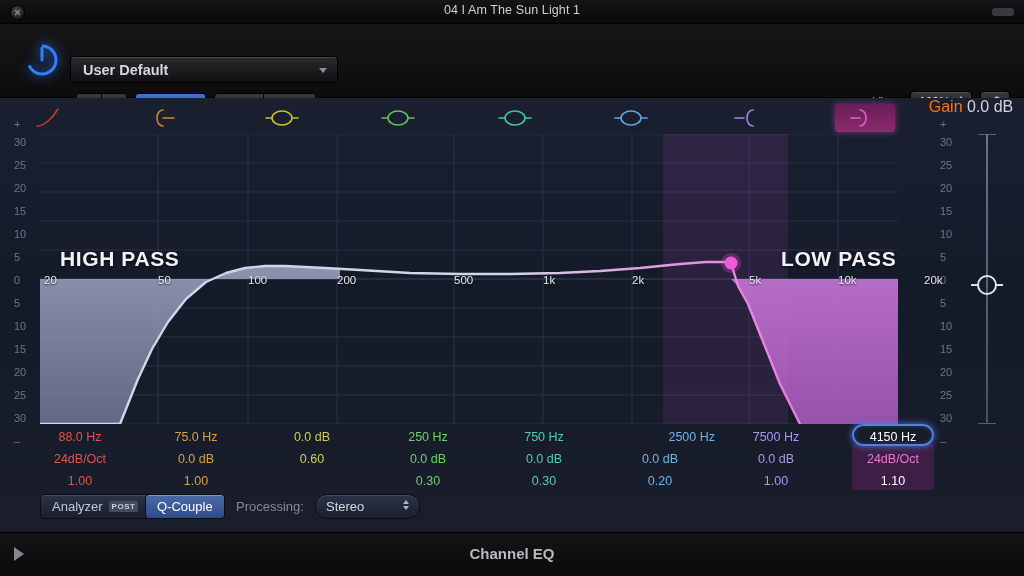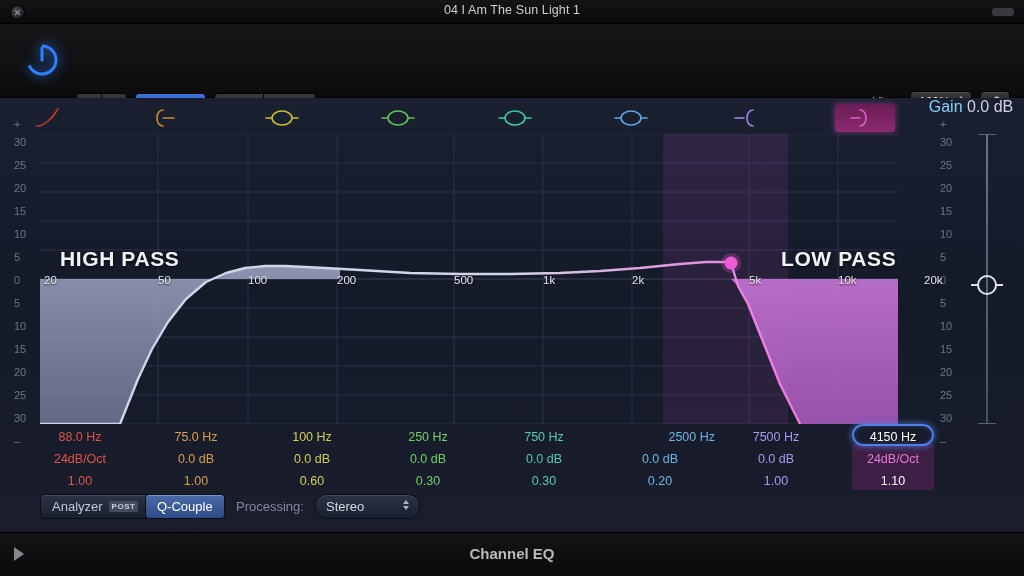--- a/index.html
+++ b/index.html
@@ -275,20 +275,24 @@
 
   <div id="header">
 
     <div id="power-btn">
       <svg width="36" height="36" viewBox="0 0 36 36">
         <circle cx="18" cy="18" r="14" fill="none" stroke="#2f7fff" stroke-width="3" stroke-dasharray="60 28" transform="rotate(-90 18 18)"></circle>
         <line x1="18" y1="6" x2="18" y2="18" stroke="#2f7fff" stroke-width="3" stroke-linecap="round"></line>
       </svg>
     </div>
 
+    <div id="preset-menu">
+      <span id="preset-label">User Default</span>
+      <span id="preset-arrow"></span>
+    </div>
 
     <div class="btnrow">
       <div class="grp">
         <div class="btn arrow">
             <span class="tri-l"></span>
           </div>
         <div class="btn arrow">
             <span class="tri-r"></span>
           </div>
       </div>
@@ -499,21 +503,20 @@
           <span class="v freq" style="color: rgb(224, 84, 74);">88.0 Hz</span>
           <span class="v" style="color: rgb(224, 84, 74);">24dB/Oct</span>
           <span class="v" style="color: rgb(224, 84, 74);">1.00</span>
         </div>
         <div class="pcol" style="left: 141px;">
           <span class="v freq" style="color: rgb(215, 160, 74);">75.0 Hz</span>
           <span class="v" style="color: rgb(215, 160, 74);">0.0 dB</span>
           <span class="v" style="color: rgb(215, 160, 74);">1.00</span>
         </div>
         <div class="pcol" style="left: 257px;">
-          <span class="v freq" style="color: rgb(207, 207, 85);">100 Hz</span>
           <span class="v" style="color: rgb(207, 207, 85);">0.0 dB</span>
           <span class="v" style="color: rgb(207, 207, 85);">0.60</span>
         </div>
         <div class="pcol" style="left: 373px;">
           <span class="v freq" style="color: rgb(111, 208, 106);">250 Hz</span>
           <span class="v" style="color: rgb(111, 208, 106);">0.0 dB</span>
           <span class="v" style="color: rgb(111, 208, 106);">0.30</span>
         </div>
         <div class="pcol" style="left: 489px;">
           <span class="v freq" style="color: rgb(87, 204, 171);">750 Hz</span>
@@ -533,21 +536,21 @@
         <div class="sel-col" style="left: 852px;"></div>
         <div class="pcol" style="left: 838px; position: absolute;">
           <span class="v freq" style="color: rgb(255, 255, 255); position: relative; z-index: 3;">4150 Hz</span>
           <span class="v" style="color: rgb(232, 120, 212);">24dB/Oct</span>
           <span class="v" style="color: rgb(255, 255, 255); position: relative; z-index: 3;">1.10</span>
           <div id="freq-focus"></div>
         </div>
       </div>
 
     <div id="gain-col">
-      <span class="v" style="color:#7dd3fc;">Gain</span>
+      <span class="v" style="color:#f97316;">Gain</span>
       <span class="v" style="color:#cfd3e0;">0.0 dB</span>
     </div>
 
     <div id="footer-ctrl">
       <div class="fbtn" style="left:40px; top:0;">
         <span>Analyzer</span>
         <span id="post-badge">POST</span>
       </div>
       <div class="fbtn on" style="left:145px; top:0;">Q-Couple</div>
       <span id="proc-label">Processing:</span>

